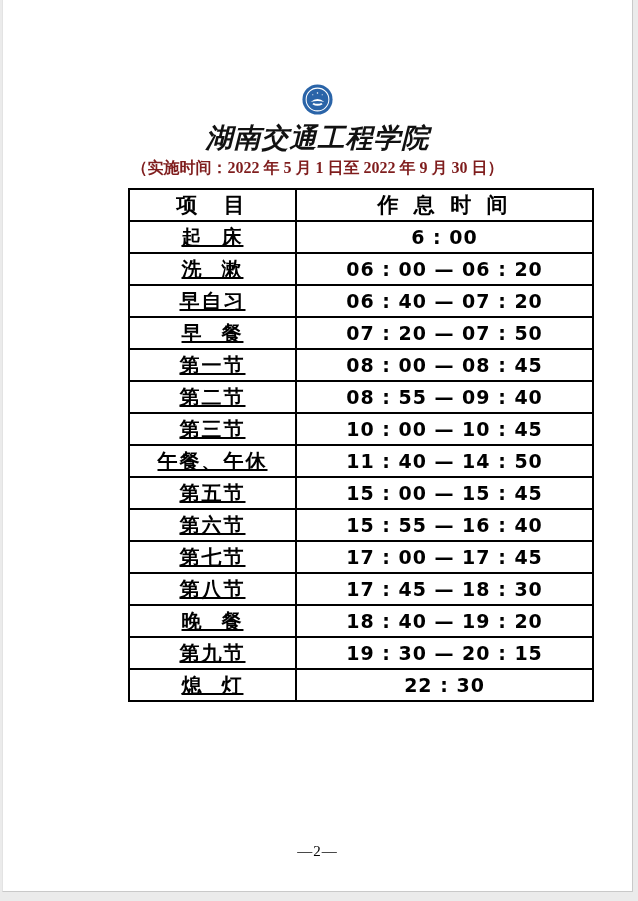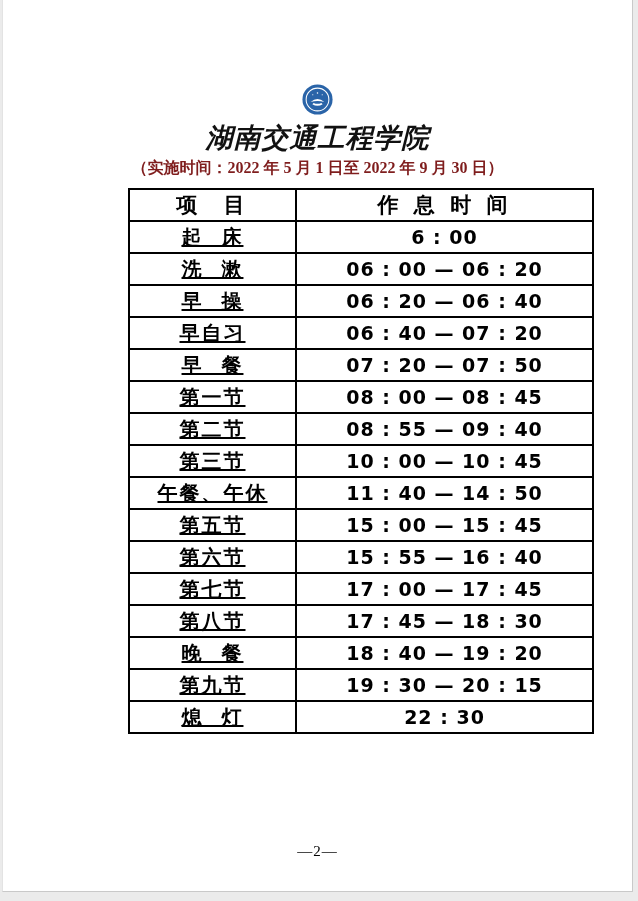--- a/index.html
+++ b/index.html
@@ -159,24 +159,20 @@
     <tr>
       <td class="item-cell">起  床</td>
       <td class="time-cell">6 : 00</td>
     </tr>
 
     <tr>
       <td class="item-cell">洗  漱</td>
       <td class="time-cell">06 : 00 — 06 : 20</td>
     </tr>
 
-    <tr>
-      <td class="item-cell">早  操</td>
-      <td class="time-cell">06 : 20 — 06 : 40</td>
-    </tr>
 
     <tr>
       <td class="item-cell">早自习</td>
       <td class="time-cell">06 : 40 — 07 : 20</td>
     </tr>
 
     <tr>
       <td class="item-cell">早  餐</td>
       <td class="time-cell">07 : 20 — 07 : 50</td>
     </tr>

